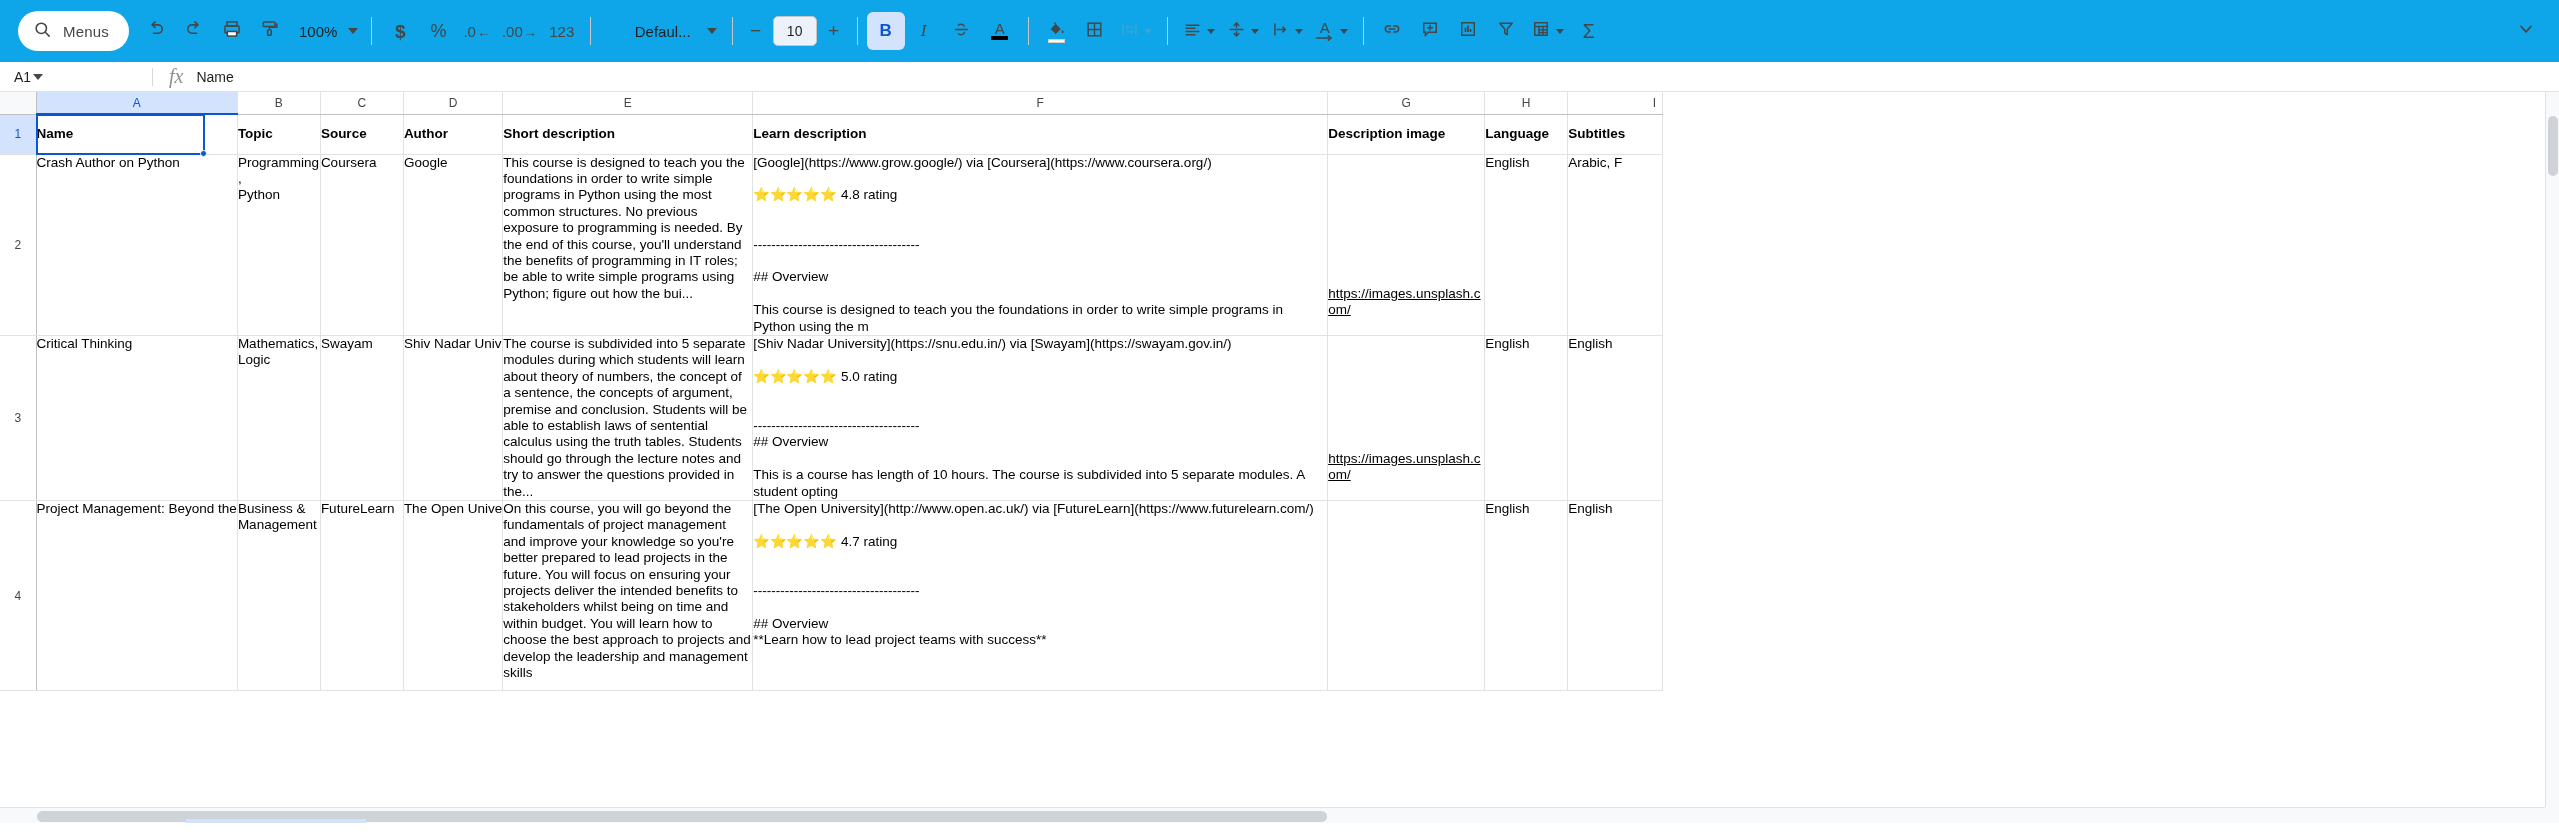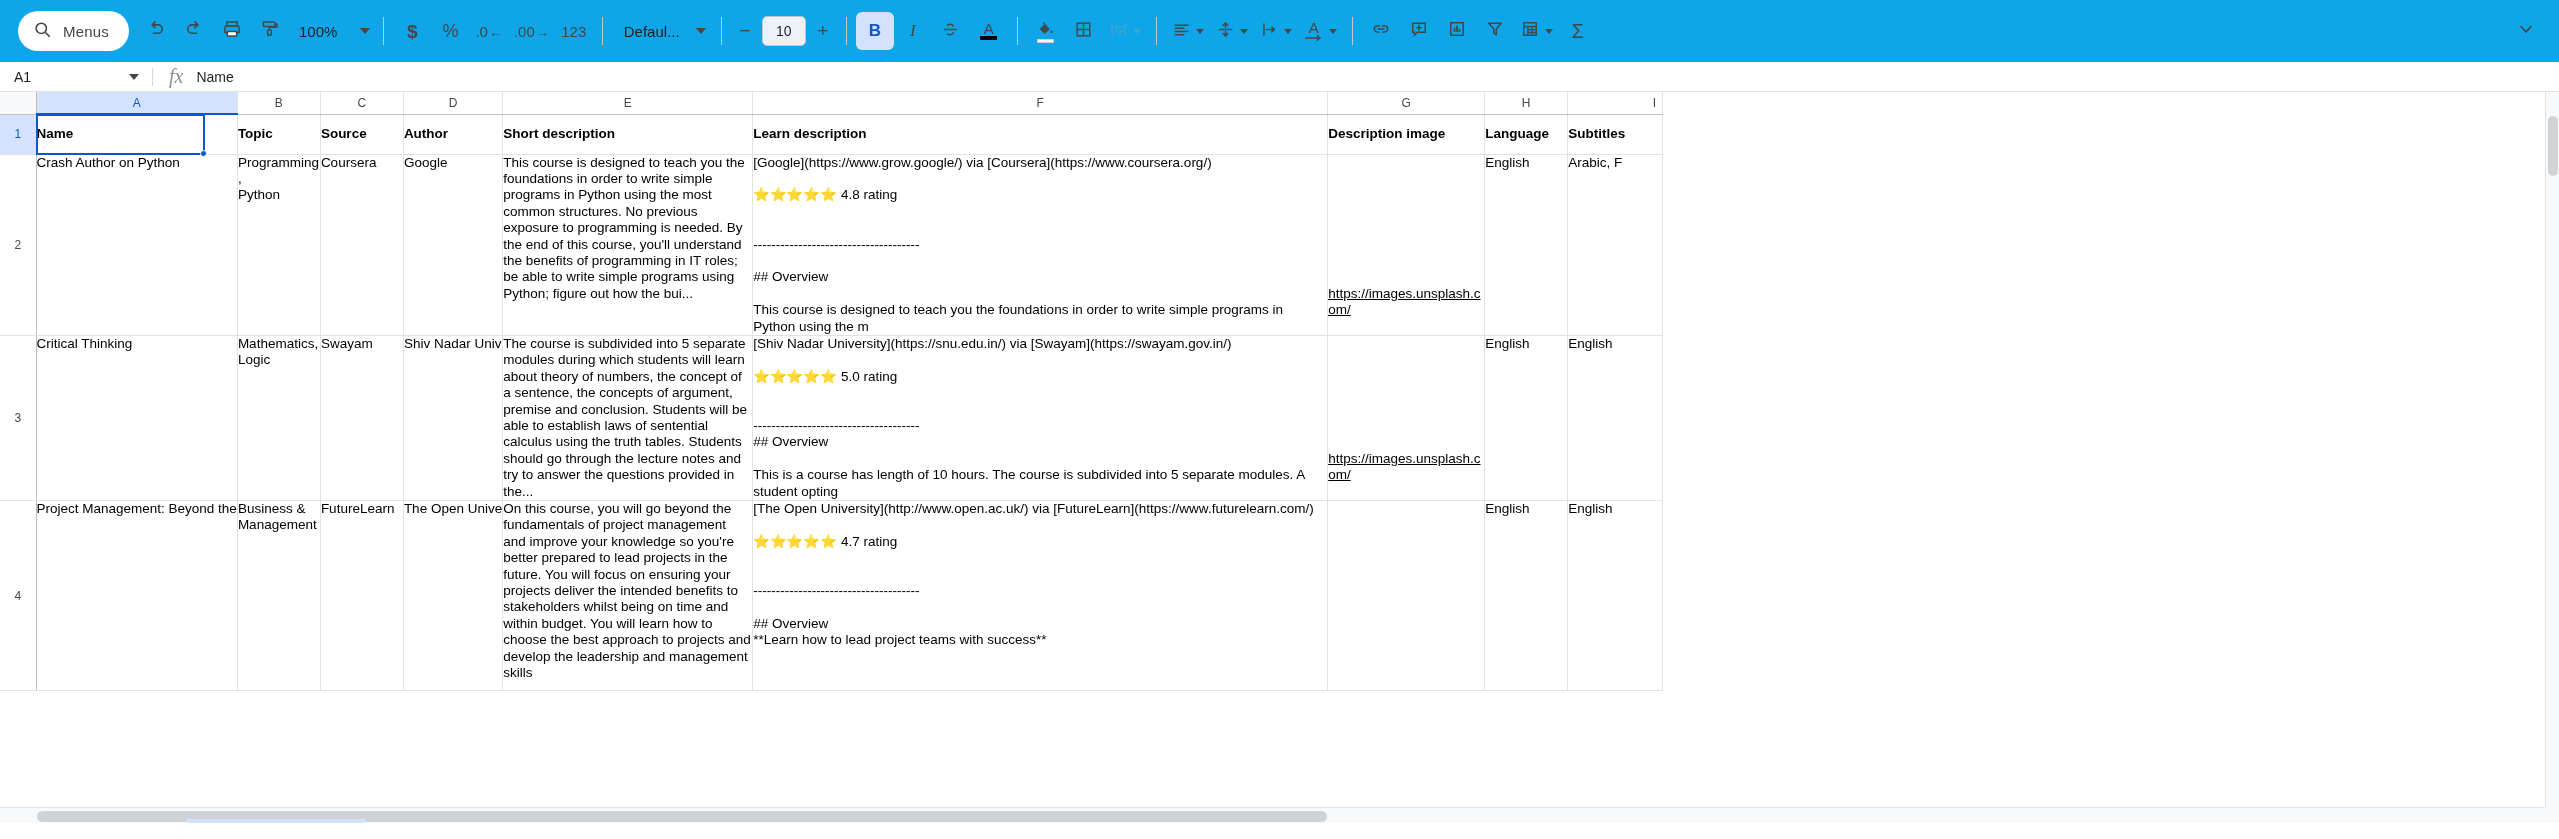--- a/index.html
+++ b/index.html
@@ -34,30 +34,30 @@
   .search-pill {
     display: flex; align-items: center; gap: 11px;
     background: #ffffff; border-radius: 20px;
     height: 40px; padding: 0 20px 0 15px;
     cursor: pointer; margin-right: 8px;
   }
   .search-pill .lbl {
     font-size: 15px; color: #444746; letter-spacing: .2px;
   }
   .zoom-box {
-    display: flex; align-items: center; gap: 21px;
+    display: flex; align-items: center; gap: 9px;
     padding: 0 4px 0 10px; height: 38px; border-radius: 6px; cursor: pointer;
   }
   .zoom-box .lbl { font-size: 15px; color: #1f1f1f; }
   .font-box {
     display: flex; align-items: center; gap: 14px;
     padding: 0 6px 0 12px; height: 38px; border-radius: 6px; cursor: pointer;
     min-width: 100px;
   }
-  .font-box .lbl { font-size: 15px; color: #1f1f1f; }
+  .font-box .lbl { font-size: 15px; color: #1f1f1f; margin-left: 23px; }
   .size-stepper { display: flex; align-items: center; gap: 3px; }
   .size-input {
     width: 44px; height: 30px;
     border: 1px solid #c4c7c5; border-radius: 5px;
     text-align: center; font-size: 14px; color: #1f1f1f;
     background: #edf2fa; font-family: "Liberation Sans", sans-serif;
     outline: none;
   }
   .step-btn {
     width: 28px; height: 30px; display: flex;
@@ -90,21 +90,21 @@
   .disabled { opacity: .36; }
 
   
   .formula-bar {
     height: 30px; background: #ffffff;
     display: flex; align-items: center;
     border-bottom: 1px solid #e1e3e1;
   }
   .name-box {
     width: 152px; height: 100%;
-    display: flex; align-items: center; justify-content: space-between;
+    display: flex; align-items: center; justify-content: flex-start;
     padding: 0 13px 0 14px; cursor: pointer;
   }
   .name-box .val { font-size: 14px; color: #1f1f1f; }
   .fb-sep { width: 1px; height: 18px; background: #d7d7d7; }
   .fx-label {
     font-size: 20px; font-style: italic; color: #8f8f8f;
     font-family: "Liberation Serif", serif;
     padding: 0 13px 0 16px; user-select: none;
   }
   .fb-input {

